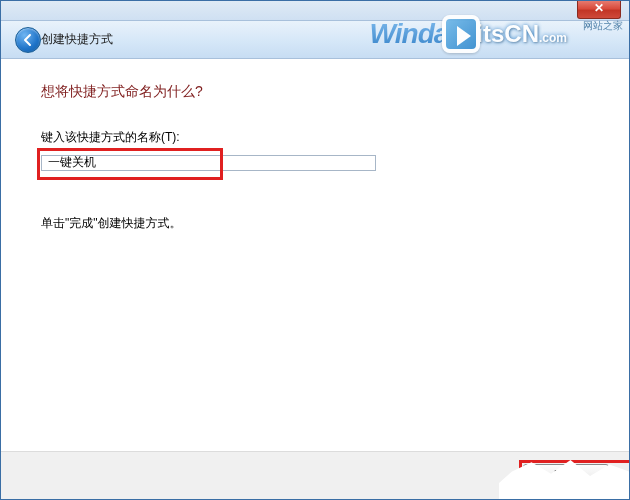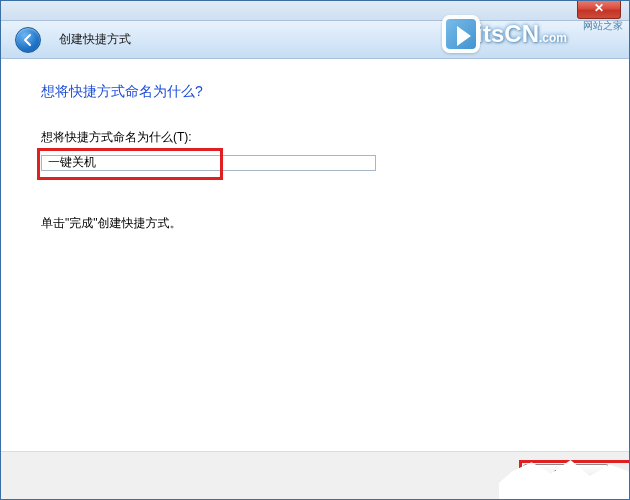--- a/index.html
+++ b/index.html
@@ -55,21 +55,21 @@
     background: radial-gradient(circle at 35% 30%, #6fb5f2, #1e73c8 60%, #155a9e);
     border: 1px solid #1a5f97;
     display: flex;
     align-items: center;
     justify-content: center;
     cursor: pointer;
     box-shadow: inset 0 1px 2px rgba(255,255,255,0.5);
   }
   .back-btn svg { display: block; }
   .header-title {
-    margin-left: 18px;
+    margin-left: 0;
     font-size: 12px;
     color: #1a1a1a;
   }
   .watermark {
     position: absolute;
     right: 6px;
     top: -6px;
     pointer-events: none;
     opacity: 0.95;
     display: flex;
@@ -116,21 +116,21 @@
     margin-left: 16px;
     align-self: flex-start;
     margin-top: 4px;
   }
   .content {
     padding: 24px 40px 0 40px;
     height: 390px;
     position: relative;
   }
   .heading {
-    color: #1d4ed8;
+    color: #7f1d1d;
     font-size: 14px;
     margin-bottom: 28px;
   }
   .label {
     font-size: 12px;
     color: #000;
     margin-bottom: 6px;
   }
   .input-wrap {
     position: relative;
@@ -210,29 +210,30 @@
 
   <div class="header">
     <div class="back-btn">
       <svg width="14" height="14" viewBox="0 0 14 14">
         <path d="M9 2 L4 7 L9 12" stroke="#fff" stroke-width="2" fill="none" stroke-linecap="round" stroke-linejoin="round"></path>
       </svg>
     </div>
     <div class="header-title">创建快捷方式</div>
 
     <div class="watermark">
+      <span class="winda">Winda</span>
       <span class="play"></span>
       <span class="itscn"><span>itsCN</span><span style="font-size:12px">.com</span></span>
       <span class="sub">网站之家</span>
     </div>
   </div>
 
   <div class="content">
     <div class="heading">想将快捷方式命名为什么?</div>
-    <div class="label">想将快捷方式命名为什么(T):</div>
+    <div class="label">键入该快捷方式的名称(T):</div>
     <div class="input-wrap">
       <input type="text" class="name-input" value="一键关机" style="">
       <div class="red-highlight"></div>
     </div>
     <div class="instruction">单击"完成"创建快捷方式。</div>
   </div>
 
   <div class="footer">
     <div class="btn-finish-wrap">
       <button class="btn">完成</button>

